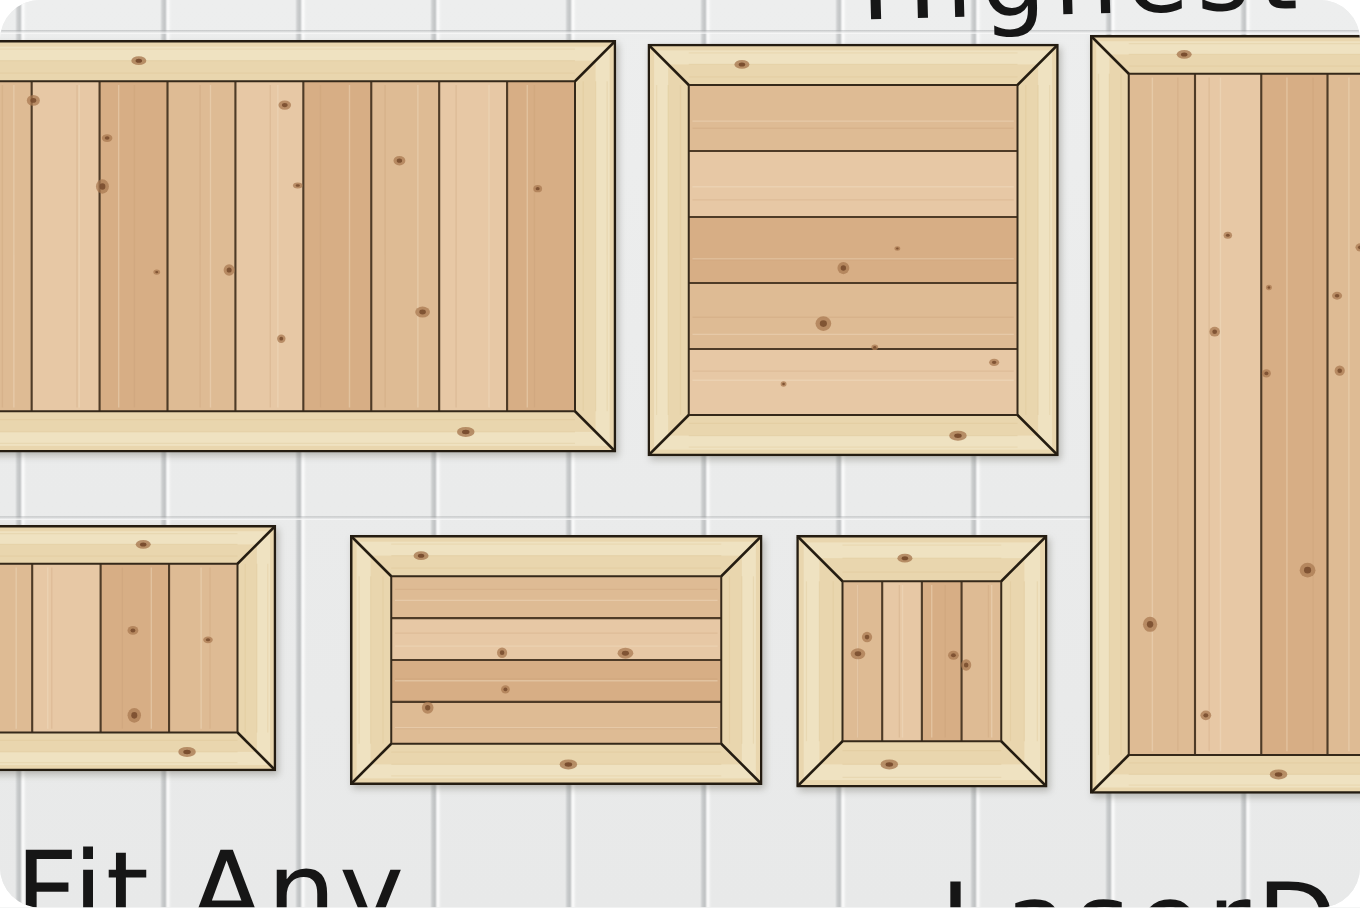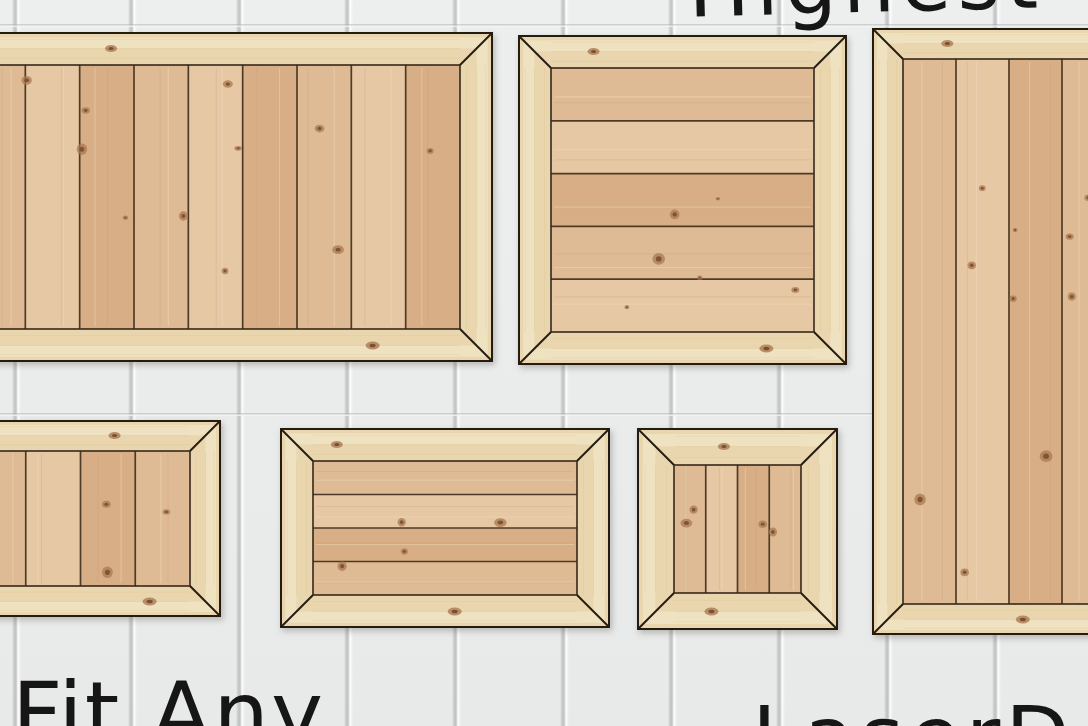--- a/index.html
+++ b/index.html
@@ -2,20 +2,21 @@
 <html><head>
 <meta charset="utf-8">
 <style>
   html,body{margin:0;padding:0;}
   .stage{
     position:relative;
     width:1088px;height:726px;
     overflow:hidden;
     background:#ebecec;
     font-family:"Liberation Sans",sans-serif;
+    border-radius:32px;
   }
   
   .bg{
     position:absolute;inset:0;
     background:
       repeating-linear-gradient(90deg,
         rgba(0,0,0,0) 0px, rgba(0,0,0,0) 98px,
         rgba(125,130,133,0.30) 100px, rgba(125,130,133,0.38) 102px,
         rgba(255,255,255,0.95) 104px, rgba(0,0,0,0) 107px, rgba(0,0,0,0) 108px),
       linear-gradient(180deg,#edeeee 0%,#eaebeb 55%,#e8e9e9 100%);

